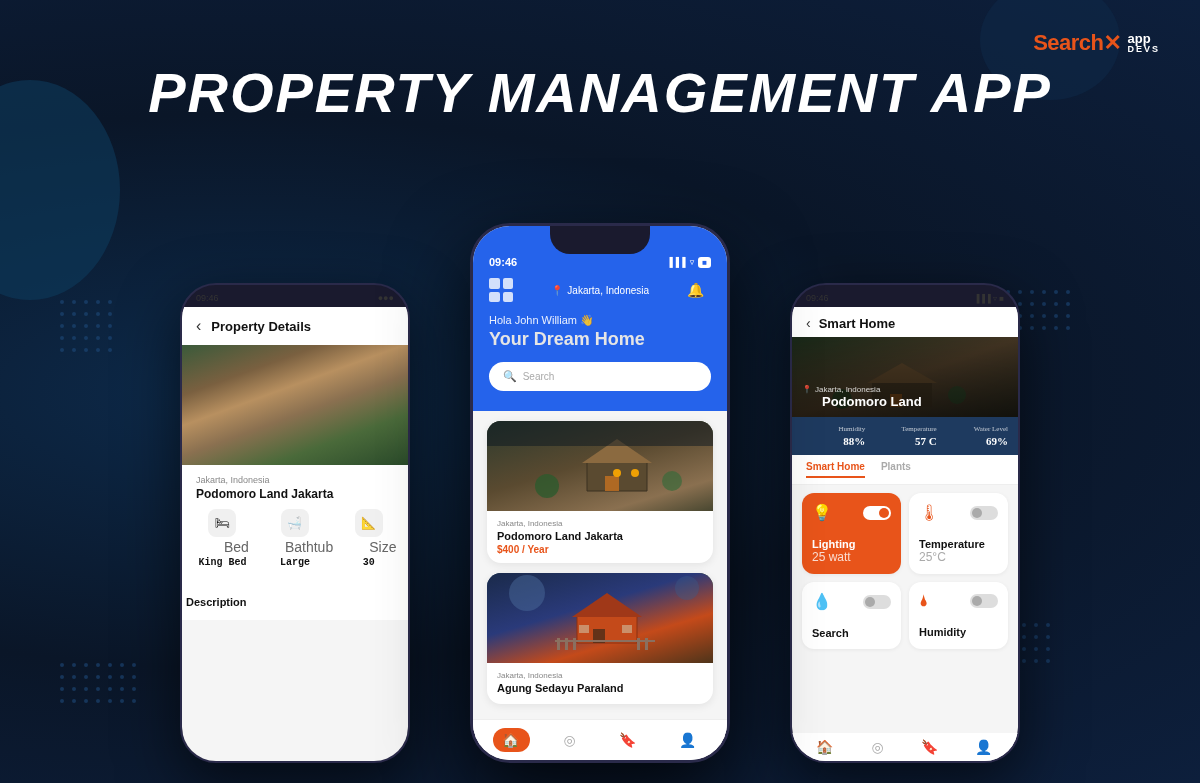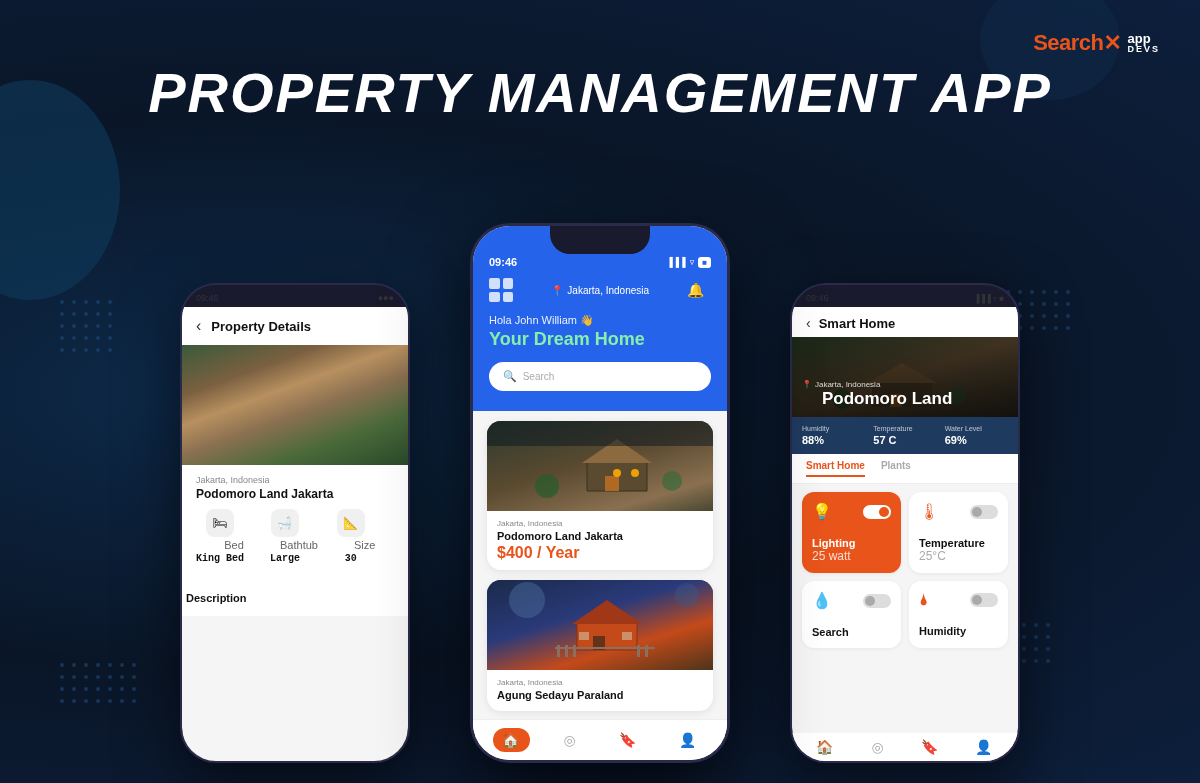--- a/index.html
+++ b/index.html
@@ -220,21 +220,21 @@
       width: 28px;
       height: 28px;
       background: #f0f0f0;
       border-radius: 8px;
       display: flex;
       align-items: center;
       justify-content: center;
       font-size: 12px;
     }
     .amenity-label {
-      font-size: 11px;
+      font-size: 14px;
       color: #666;
       padding-left: 28px;
     }
     .amenity-value {
       font-size: 10px;
       font-weight: 700;
       color: #111;
       font-family: Liberation Mono, monospace;
     }
     .description-section {
@@ -347,21 +347,21 @@
     .location-dot {
       color: white;
       font-size: 10px;
     }
     .greeting {
       color: rgba(255,255,255,0.9);
       font-size: 11px;
       margin-bottom: 2px;
     }
     .dream-home {
-      color: #86efac;
+      color: #e5e5e5;
       font-size: 18px;
       font-weight: 800;
       margin-bottom: 12px;
     }
     .search-bar {
       background: white;
       border-radius: 20px;
       padding: 8px 14px;
       display: flex;
       align-items: center;
@@ -408,21 +408,21 @@
       color: #888;
       margin-bottom: 2px;
     }
     .card-name {
       font-size: 11px;
       font-weight: 800;
       color: #111;
       margin-bottom: 2px;
     }
     .card-price {
-      font-size: 16px;
+      font-size: 10px;
       font-weight: 700;
       color: #e8541a;
     }
     .bottom-nav {
       display: flex;
       justify-content: space-around;
       align-items: center;
       padding: 8px;
       background: white;
       border-top: 1px solid #eee;
@@ -513,33 +513,34 @@
     }
     .banner-location {
       color: rgba(255,255,255,0.8);
       font-size: 8px;
       display: flex;
       align-items: center;
       gap: 3px;
     }
     .banner-name {
       color: white;
-      font-size: 17px;
+      font-size: 13px;
       font-weight: 800;
       padding-left: 20px;
     }
     .stats-row {
       display: flex;
       background: #1e3a5f;
       padding: 8px 10px;
       gap: 8px;
     }
     .stat-item {
       flex: 1;
-      text-align: left;
+      text-align: right;
+      font-family: Liberation Serif, serif;
     }
     .stat-label {
       color: rgba(255,255,255,0.7);
       font-size: 7px;
       margin-bottom: 2px;
     }
     .stat-value {
       color: white;
       font-size: 11px;
       font-weight: 700;

